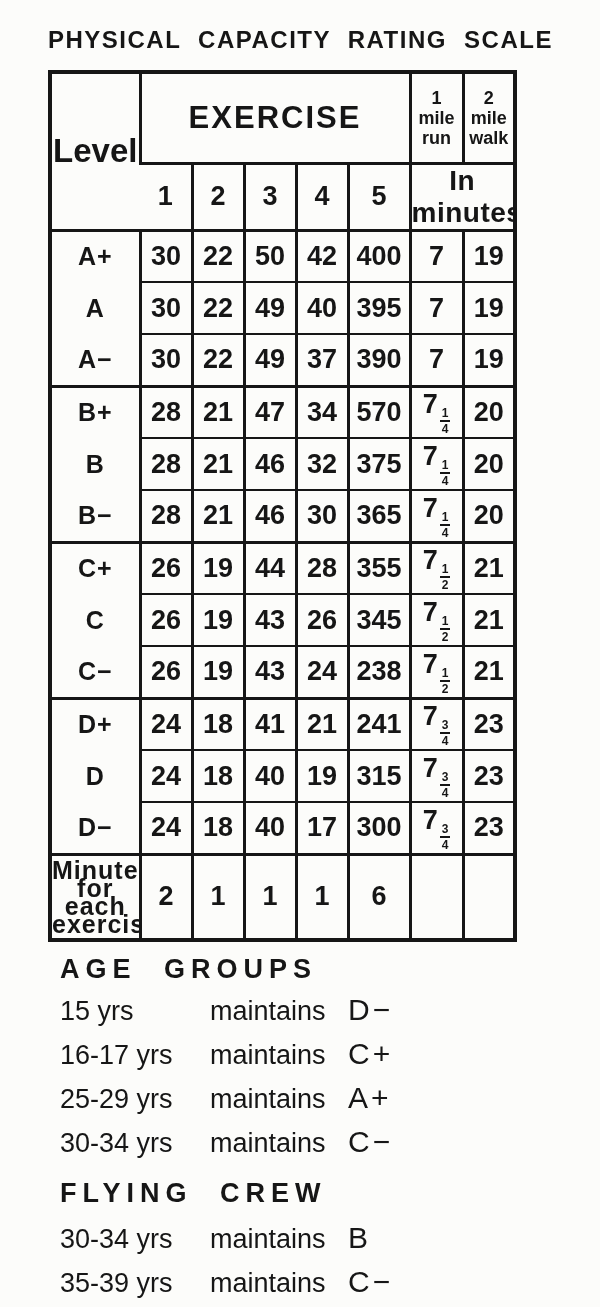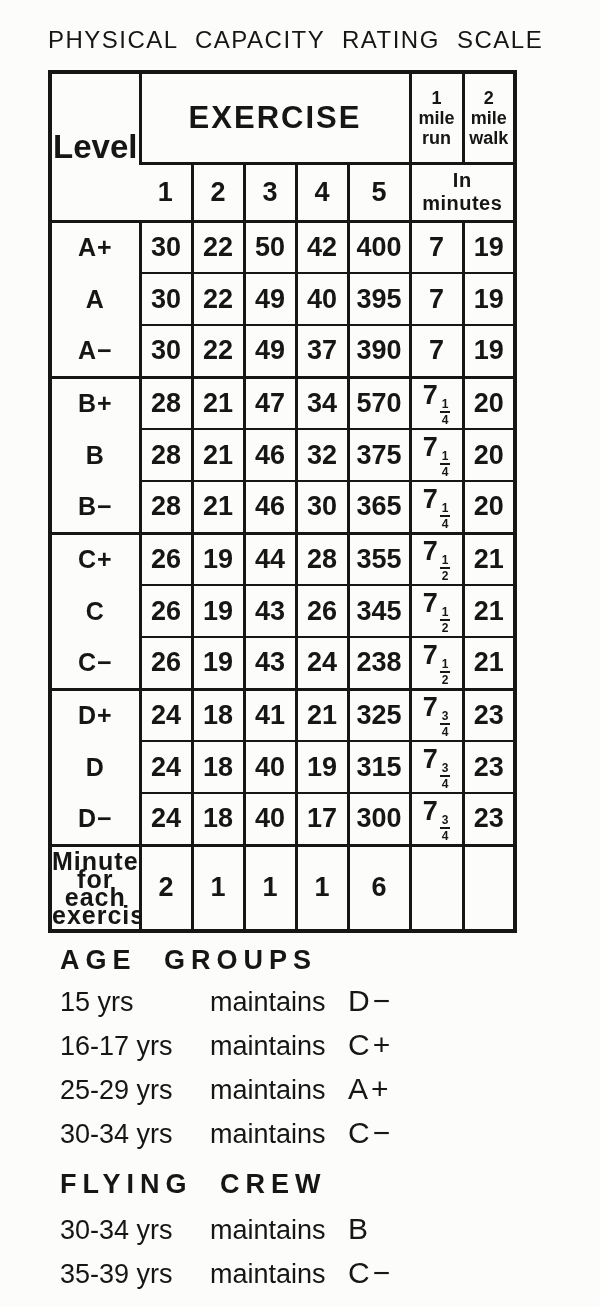--- a/index.html
+++ b/index.html
@@ -8,21 +8,21 @@
     background:#fcfcfa;
     font-family:"Liberation Sans","DejaVu Sans",sans-serif;
     color:#161616;
     overflow:hidden;
   }
   .page { position:relative; width:600px; height:1307px; }
 
   .title {
     width:464px; margin:26px 0 0 48px;
     text-align:right; white-space:nowrap;
-    font-size:24px; font-weight:400;
+    font-size:24px; font-weight:700;
     letter-spacing:1.5px; word-spacing:9px;
   }
 
   table.pcr {
     margin:16px 0 0 48px;
     border-collapse:collapse; table-layout:fixed;
     width:468px;
     border:4px solid #161616;
   }
   col.c-level { width:90px; }
@@ -40,21 +40,21 @@
 
   thead tr.hr1 { height:91px; }
   thead tr.hr2 { height:58px; }
   tbody tr { height:52px; }
   tbody tr.footer-row { height:86px; }
 
   .level-h  { font-size:33px; }
   .ex-h     { font-size:31px; letter-spacing:2px; border-bottom:3px solid #161616; }
   .mile-h   { font-size:18px; line-height:20px; border-bottom:3px solid #161616; }
   .num-h    { font-size:27px; }
-  .inmin-h  { font-size:20px; letter-spacing:0.5px; }
+  .inmin-h  { font-size:28px; letter-spacing:0.5px; }
 
   tbody td { font-size:27px; border-top:2px solid #161616; }
   tbody td.level-cell { border-top:none; font-size:25px; letter-spacing:1px; }
   tbody tr.group-start td,
   tbody tr.group-start td.level-cell { border-top:3px solid #161616; }
 
   td.flabel { font-size:16px; line-height:18px; }
 
   .frac { display:inline-flex; flex-direction:column; align-items:center;
           vertical-align:-4px; margin-left:2px; }
@@ -226,21 +226,21 @@
               <span class="fden">2</span>
             </span></td>
           <td>21</td>
         </tr>
         <tr class="group-start">
           <td class="level-cell">D+</td>
           <td>24</td>
           <td>18</td>
           <td>41</td>
           <td>21</td>
-          <td>325</td>
+          <td>241</td>
           <td><span>7</span><span class="frac">
               <span class="fnum">3</span>
               <span class="fden">4</span>
             </span></td>
           <td>23</td>
         </tr>
         <tr>
           <td class="level-cell">D</td>
           <td>24</td>
           <td>18</td>

